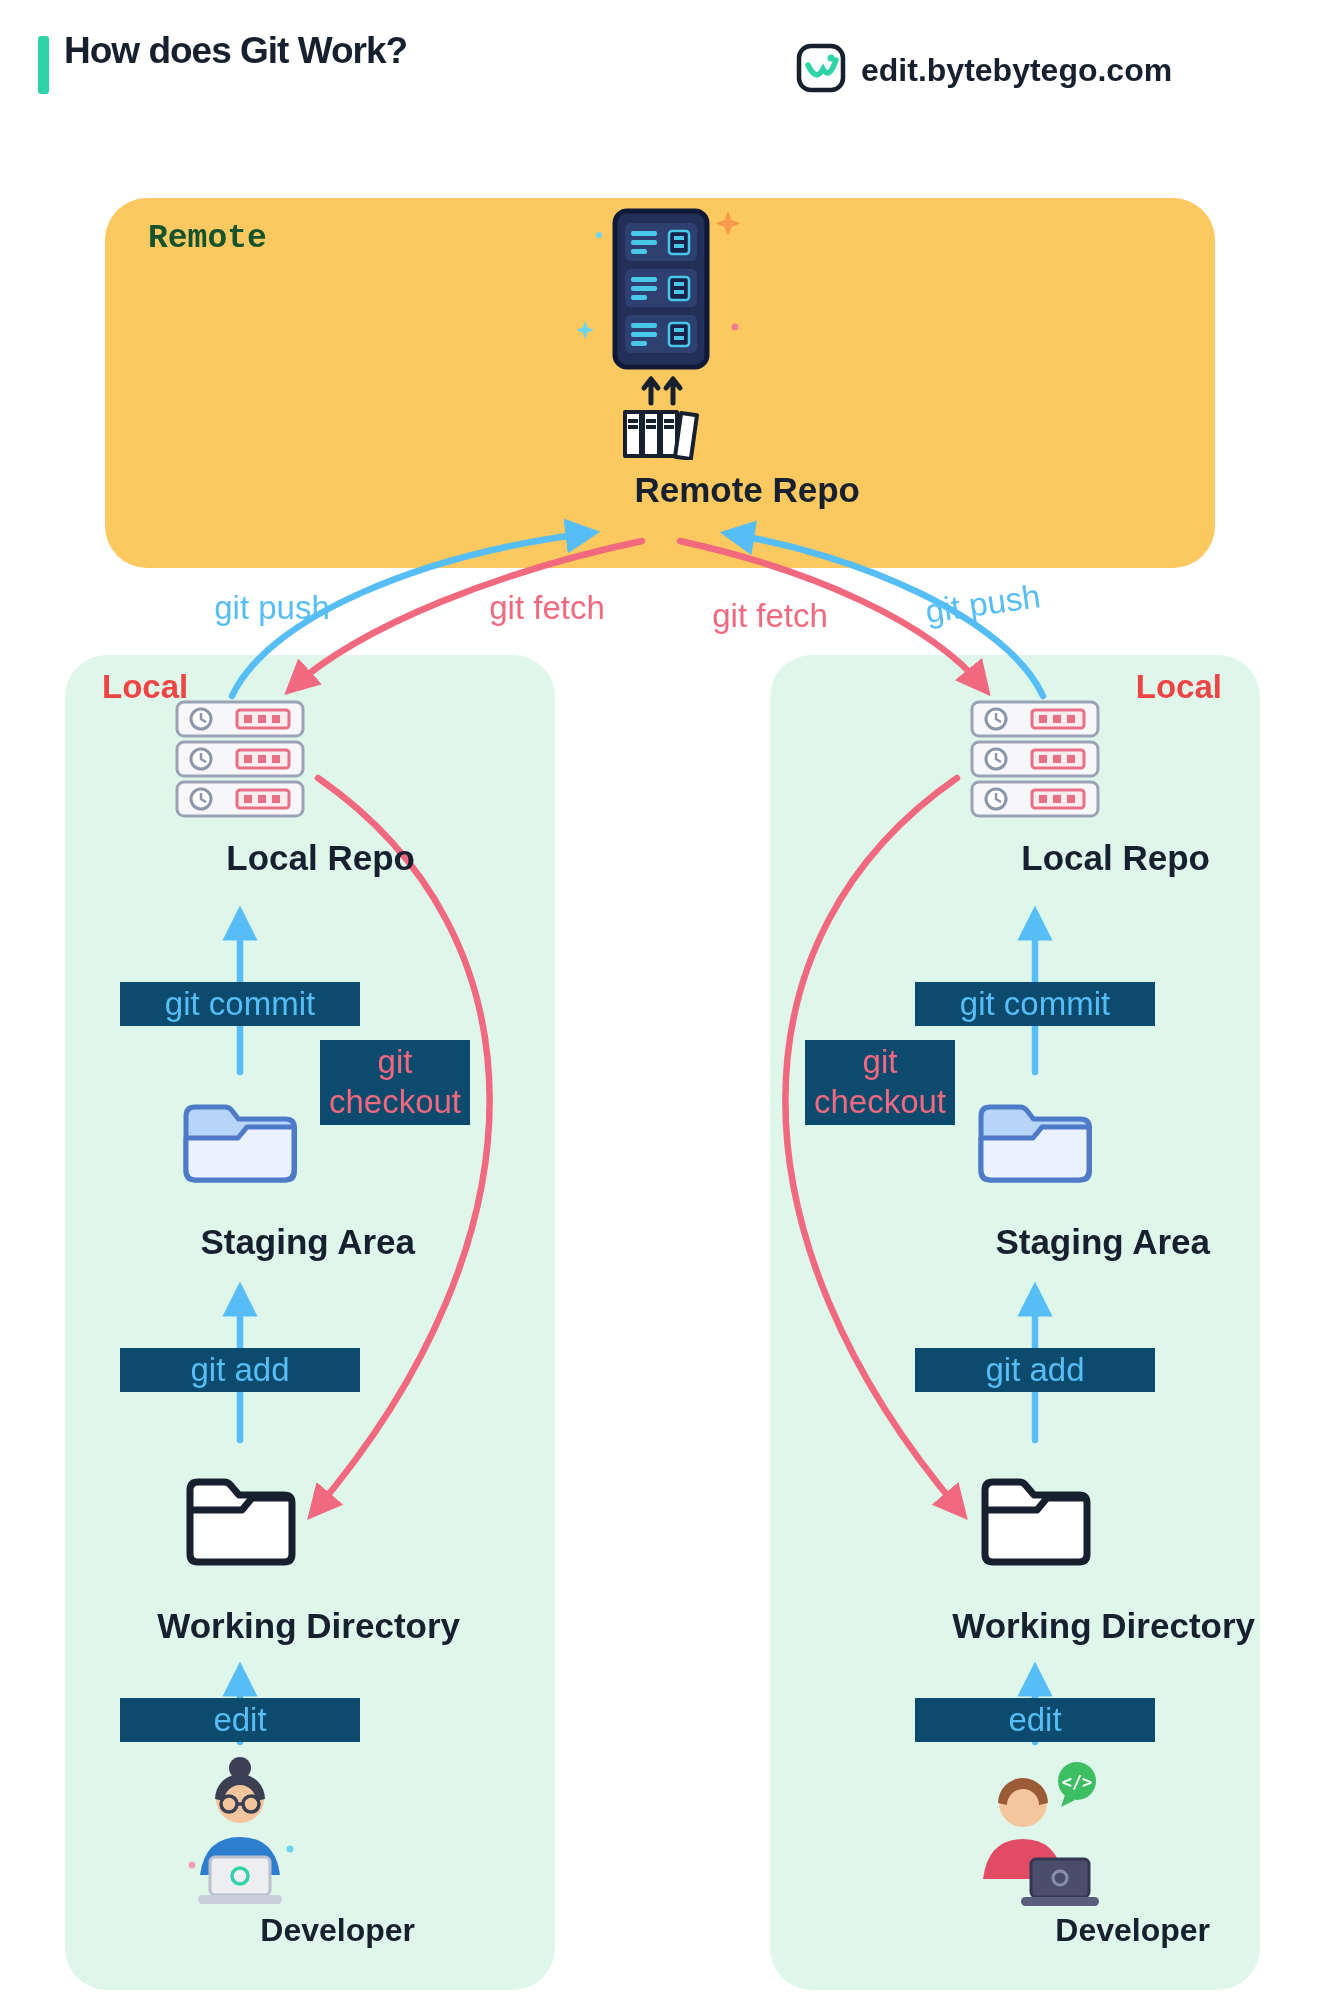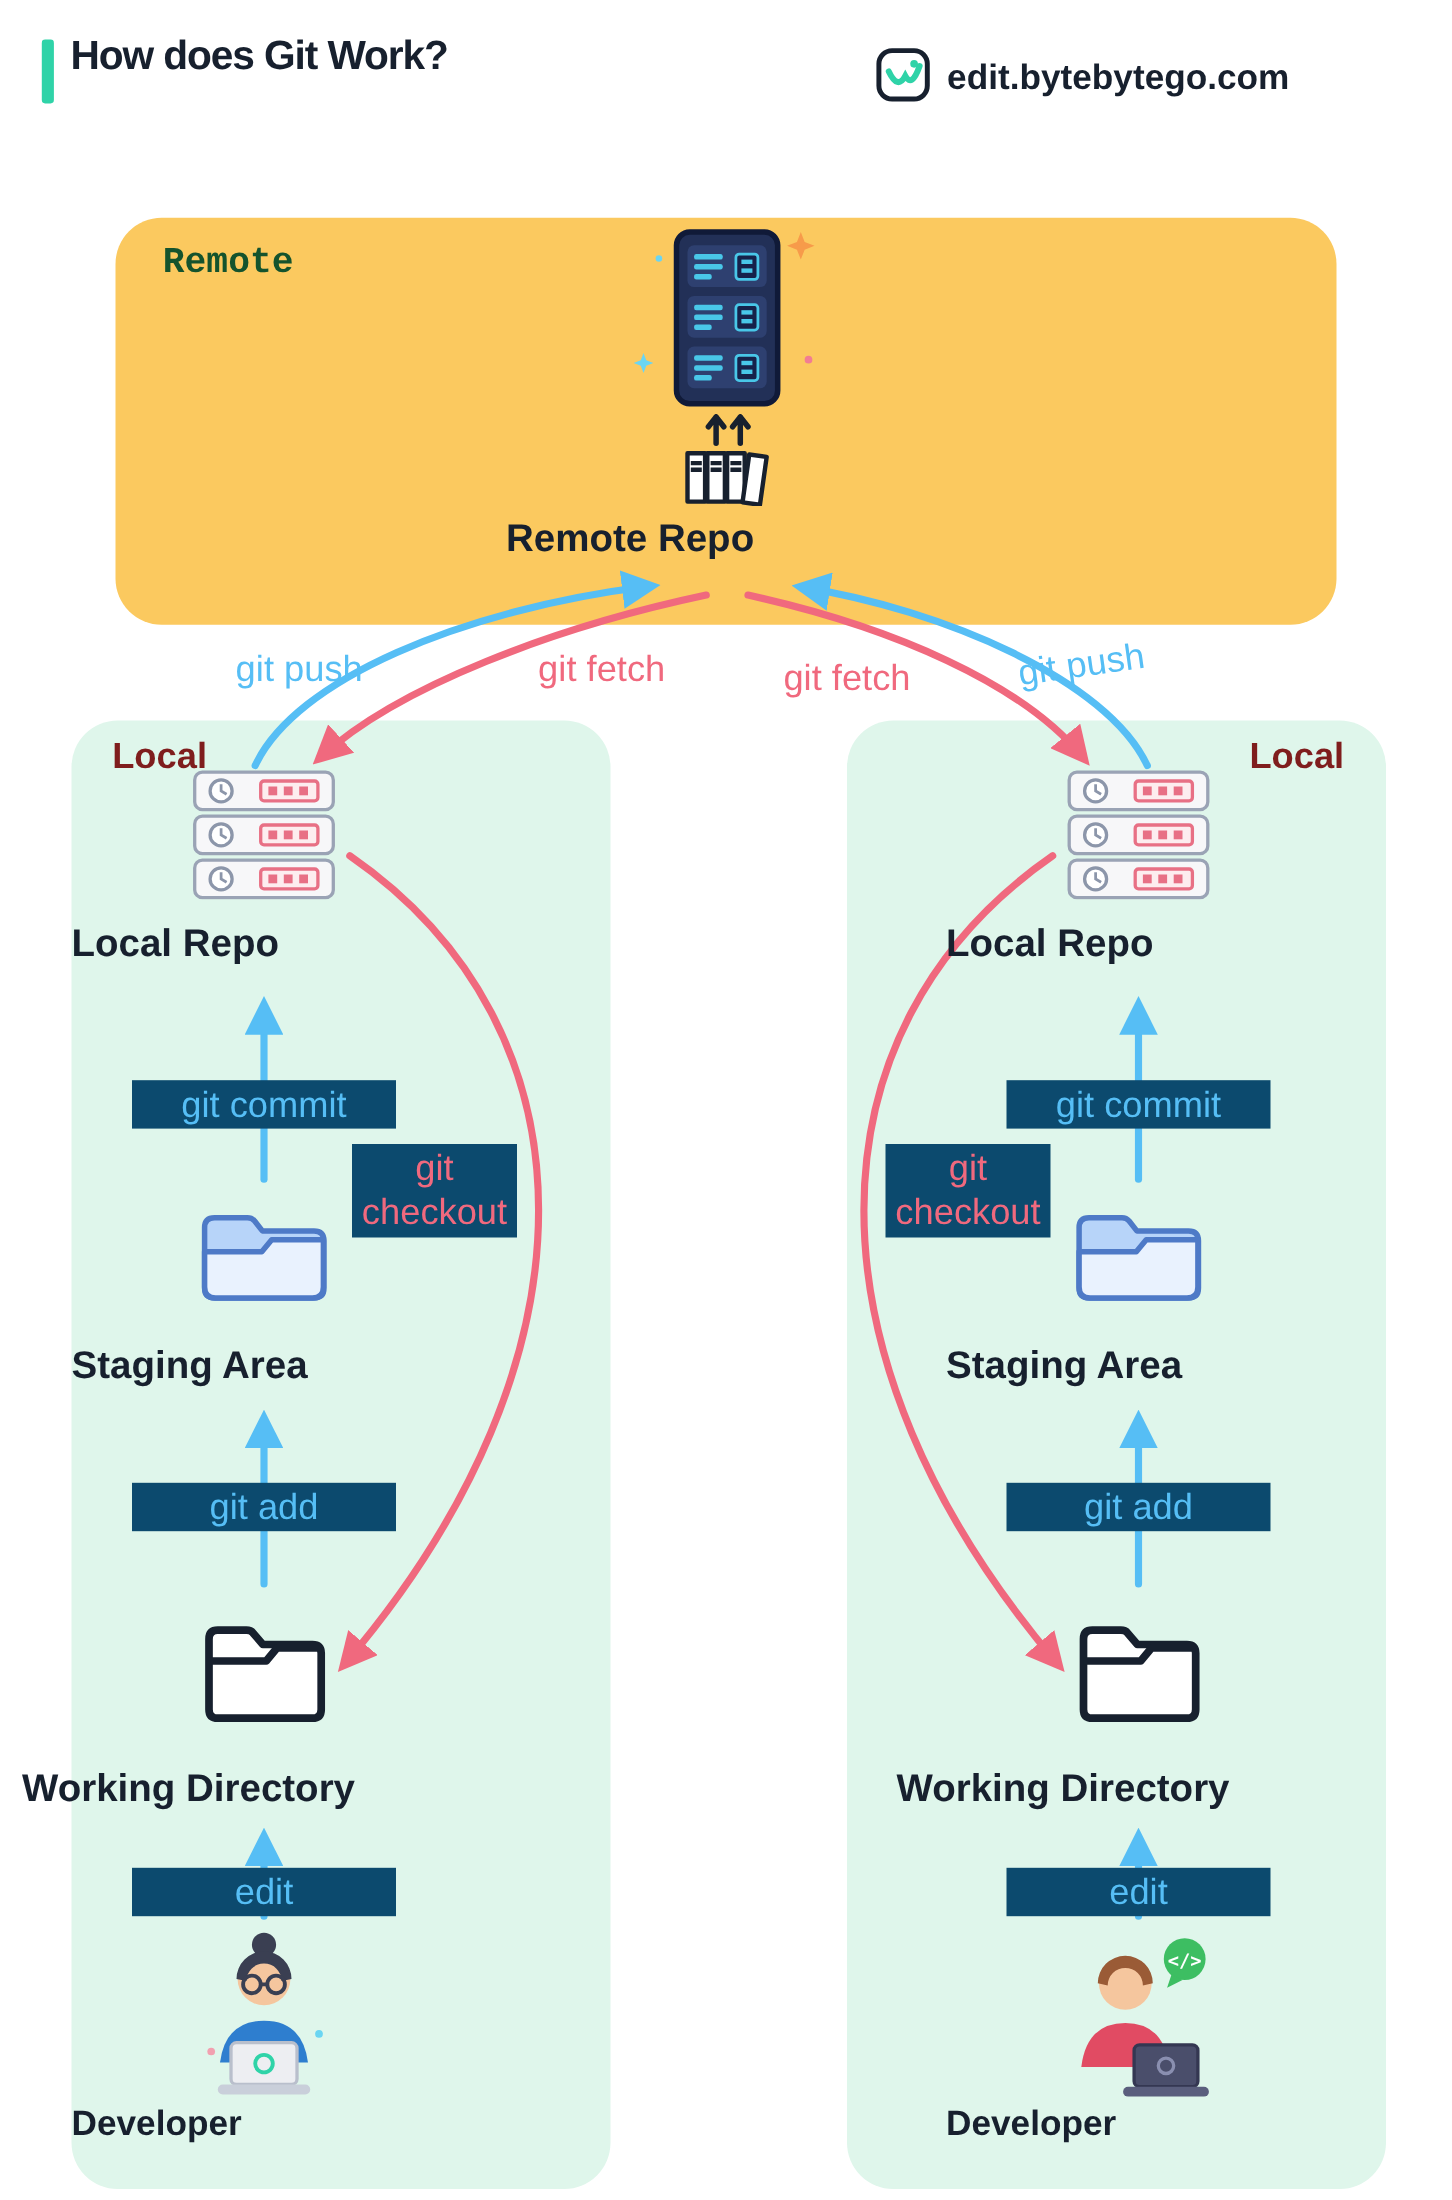--- a/index.html
+++ b/index.html
@@ -14,24 +14,24 @@
   .brand { left:795px; top:42px; display:flex; align-items:center; gap:14px; }
   .brand-text { font-size:32px; font-weight:700; color:#17202E; white-space:nowrap; }
 
   
   .remote-box { left:105px; top:198px; width:1110px; height:370px; background:#FBC95F; border-radius:42px; }
   .local-box  { top:655px; width:490px; height:1335px; background:#DFF6EB; border-radius:42px; }
   .local-left  { left:65px; }
   .local-right { left:770px; }
   .zone-label { font-size:33px; font-weight:700; }
   .remote-zone-label { left:148px; top:220px; color:#14532d;font-family:Liberation Mono, monospace; }
-  .local-zone-label { color:#7f1d1d; }
+  .local-zone-label { color:#ef4444; }
 
   
-  .node-label { position:absolute; font-size:35px; font-weight:700; color:#17202E; text-align:left; }
+  .node-label { position:absolute; font-size:35px; font-weight:700; color:#17202E; text-align:right; }
   .edge-label { position:absolute; font-size:33px; font-weight:400; text-align:center; line-height:1.22; }
   .edge-blue { color:#56BEF5; }
   .edge-red  { color:#F0697E; }
   .in-panel  { background:#0c4a6e; padding:2px 0; }
   .tilt-ccw  { transform:rotate(-8deg); }
 
   .arrow-layer { left:0; top:0; width:1320px; height:2000px; pointer-events:none; }
 </style>
 </head>
 <body>

